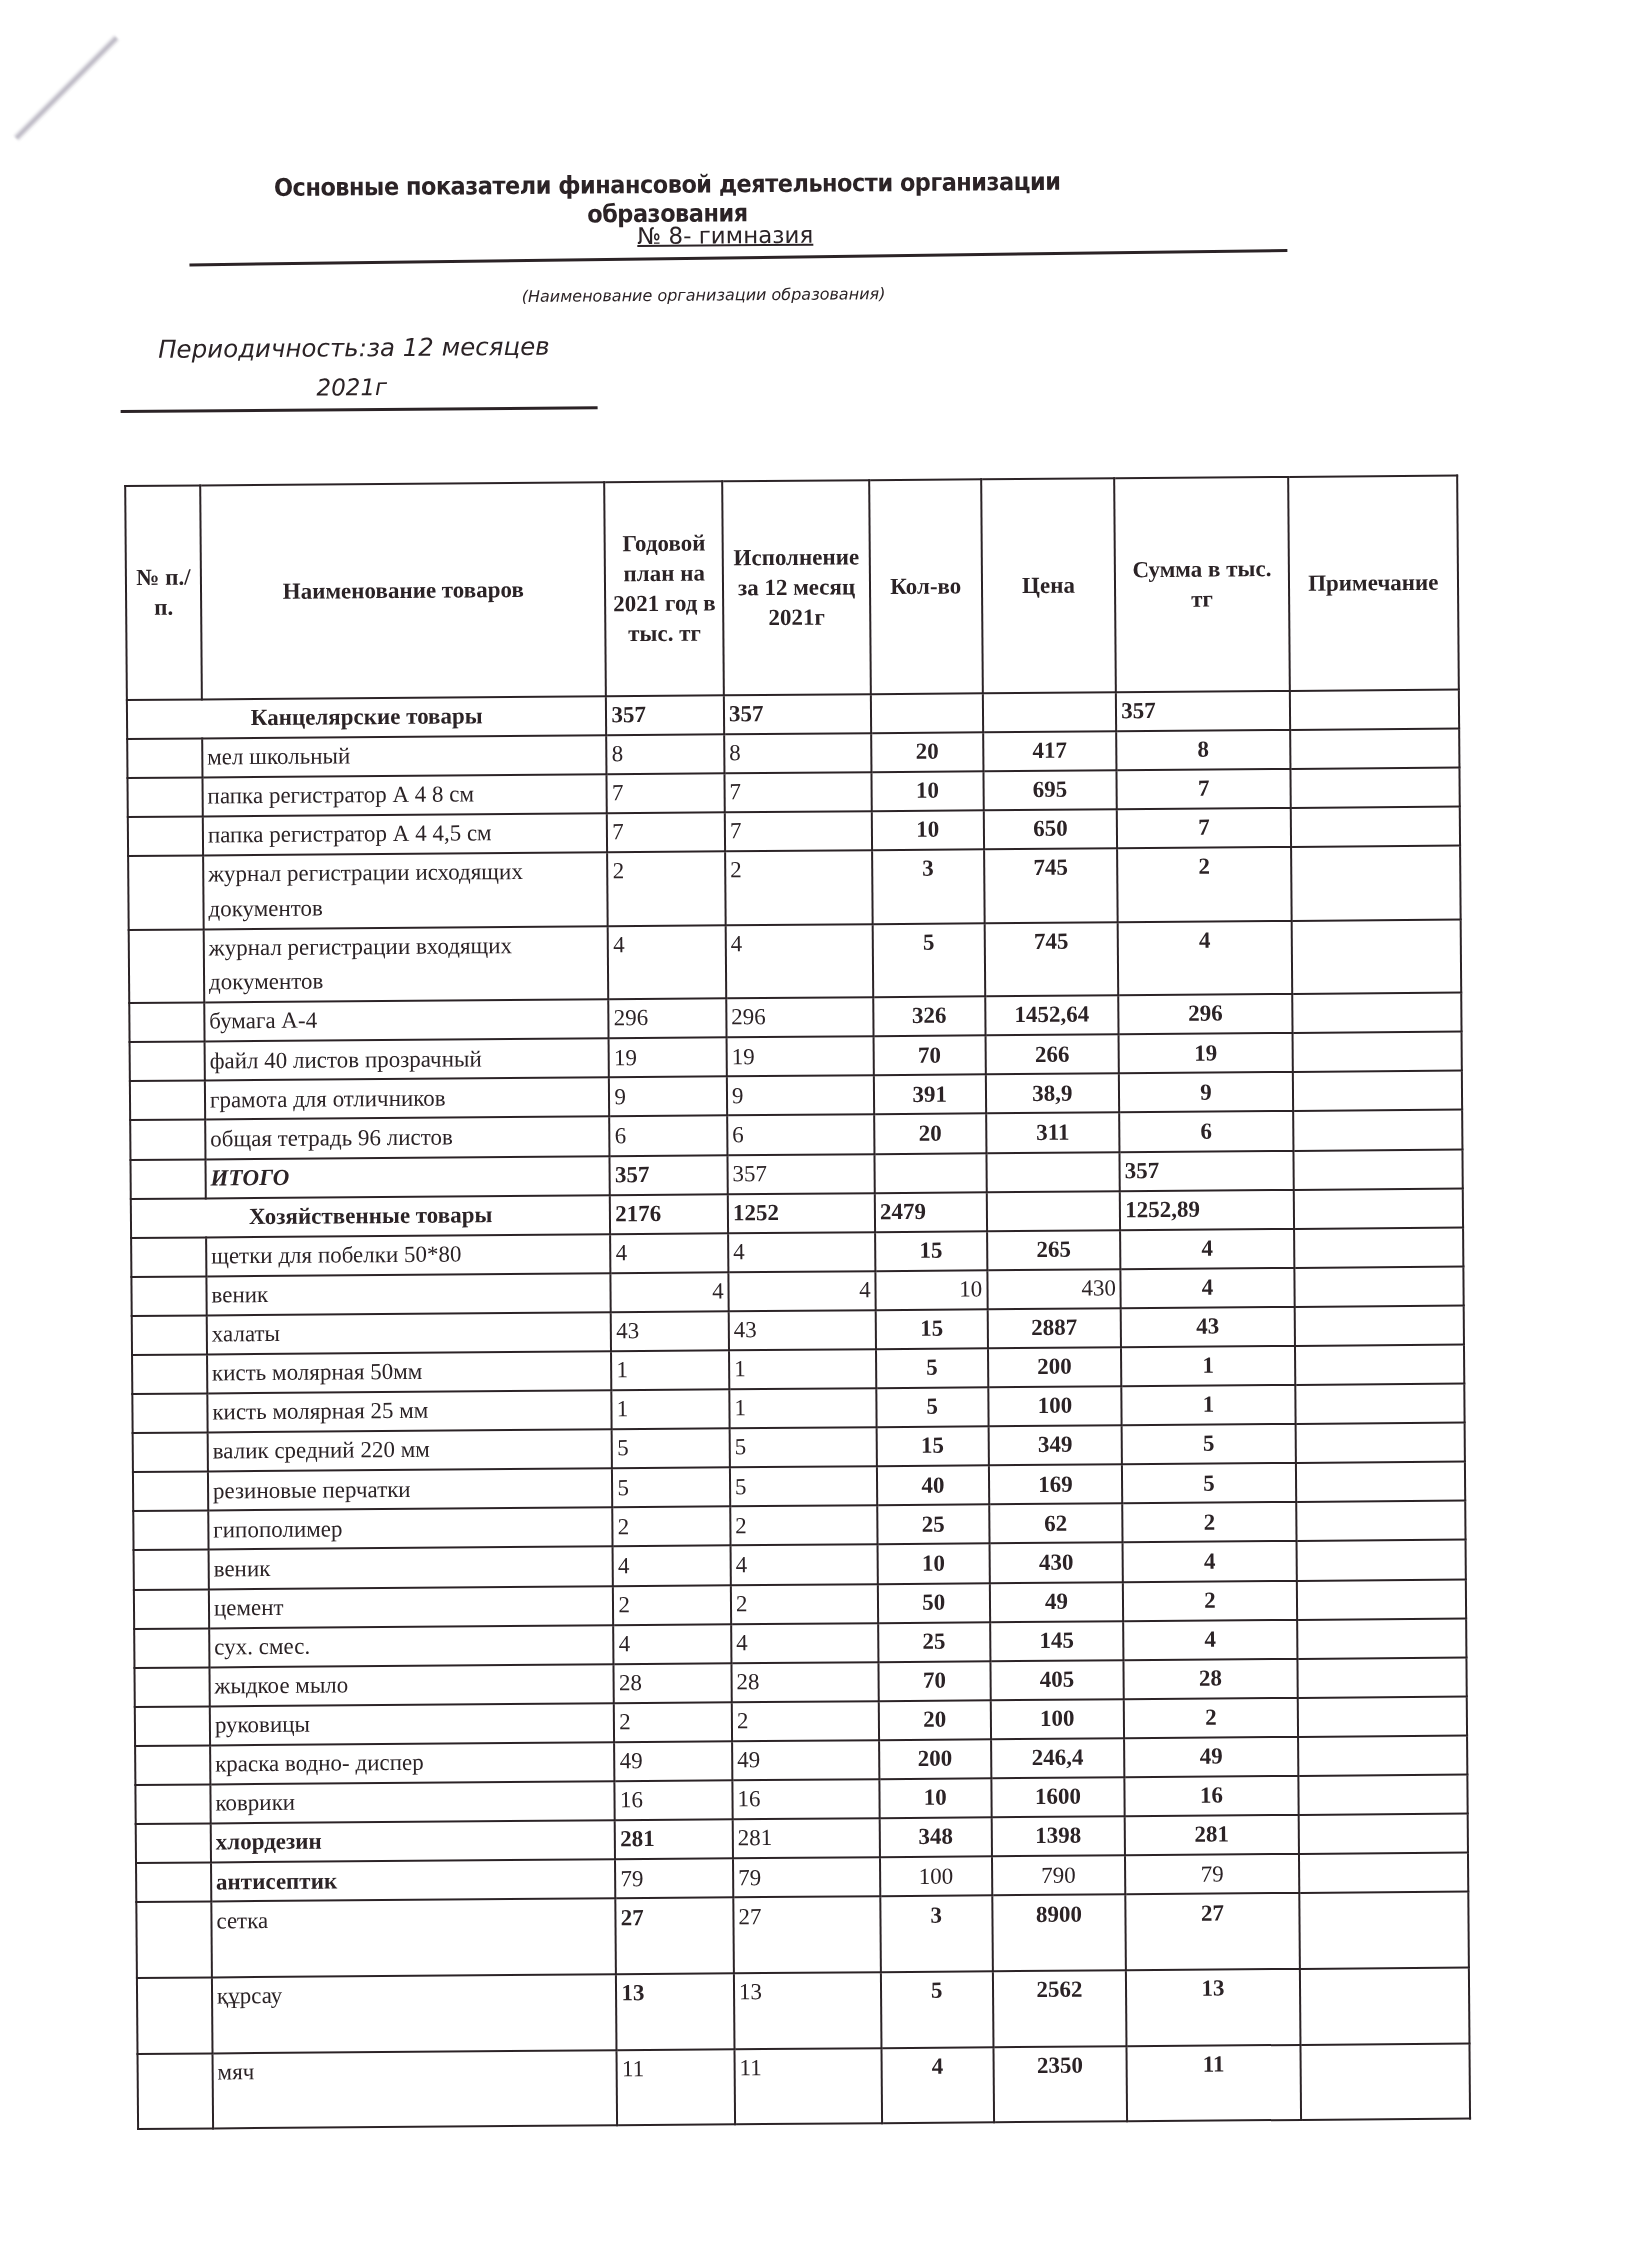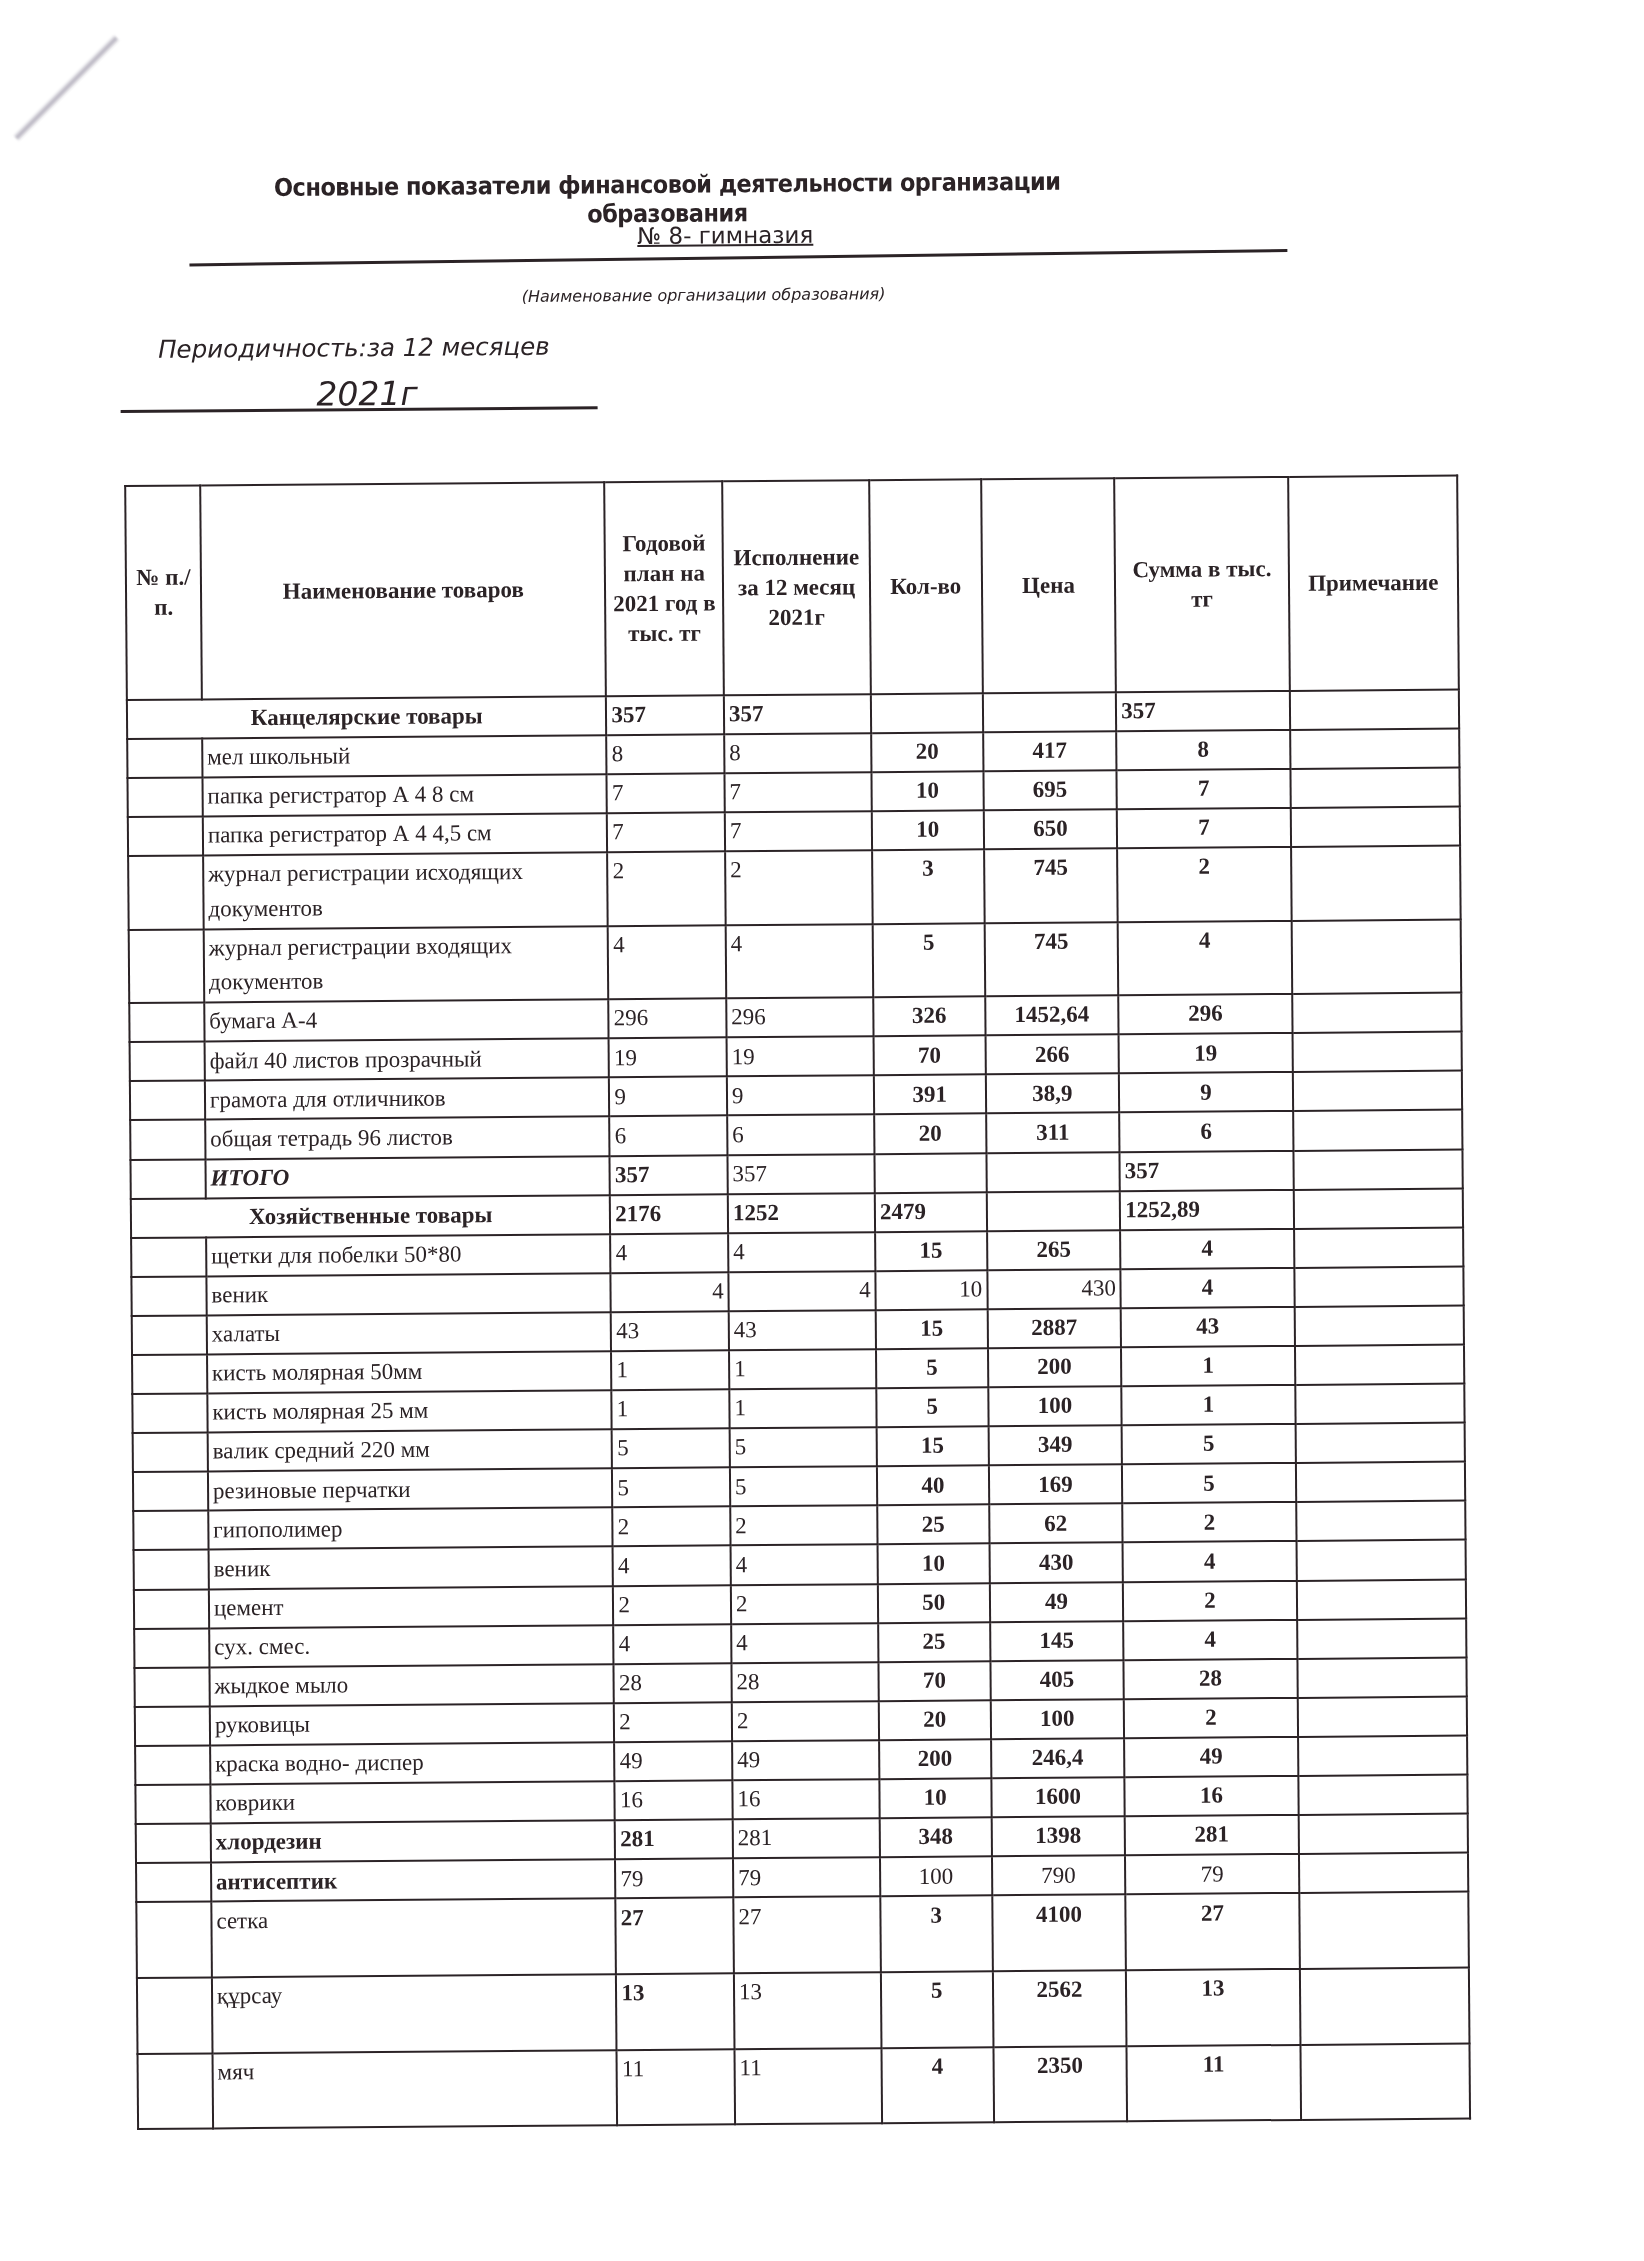--- a/index.html
+++ b/index.html
@@ -24,21 +24,21 @@
   .org-caption {
     position: absolute; left: 528px; top: 285px; font-family: "DejaVu Sans", sans-serif;
     font-style: italic; font-size: 16px;
   }
   .period-label {
     position: absolute; left: 164px; top: 330px; font-family: "DejaVu Sans", sans-serif;
     font-style: italic; font-size: 24.5px;
   }
   .period-year {
     position: absolute; left: 322px; top: 371px; font-family: "DejaVu Sans", sans-serif;
-    font-style: italic; font-size: 33px;
+    font-style: italic; font-size: 23px;
   }
   .rule-period { position: absolute; left: 126px; top: 405px; width: 477px; height: 2.6px; background: #2b2326; }
 
   table.ledger {
     position: absolute; left: 129px; top: 480px; width: 1334px;
     border-collapse: collapse; table-layout: fixed;
     font-family: "Liberation Serif", serif; font-size: 23px;
   }
   table.ledger td, table.ledger th {
     border: 2.6px solid #2b2326; padding: 1.3px 3.9px; vertical-align: top; line-height: 1.5;
@@ -393,21 +393,21 @@
         <td class="center">790</td>
         <td class="center">79</td>
         <td></td>
       </tr>
       <tr class="r3">
         <td></td>
         <td>сетка</td>
         <td class="bold">27</td>
         <td>27</td>
         <td class="bold center">3</td>
-        <td class="bold center">4100</td>
+        <td class="bold center">8900</td>
         <td class="bold center">27</td>
         <td></td>
       </tr>
       <tr class="r3">
         <td></td>
         <td>құрсау</td>
         <td class="bold">13</td>
         <td>13</td>
         <td class="bold center">5</td>
         <td class="bold center">2562</td>

